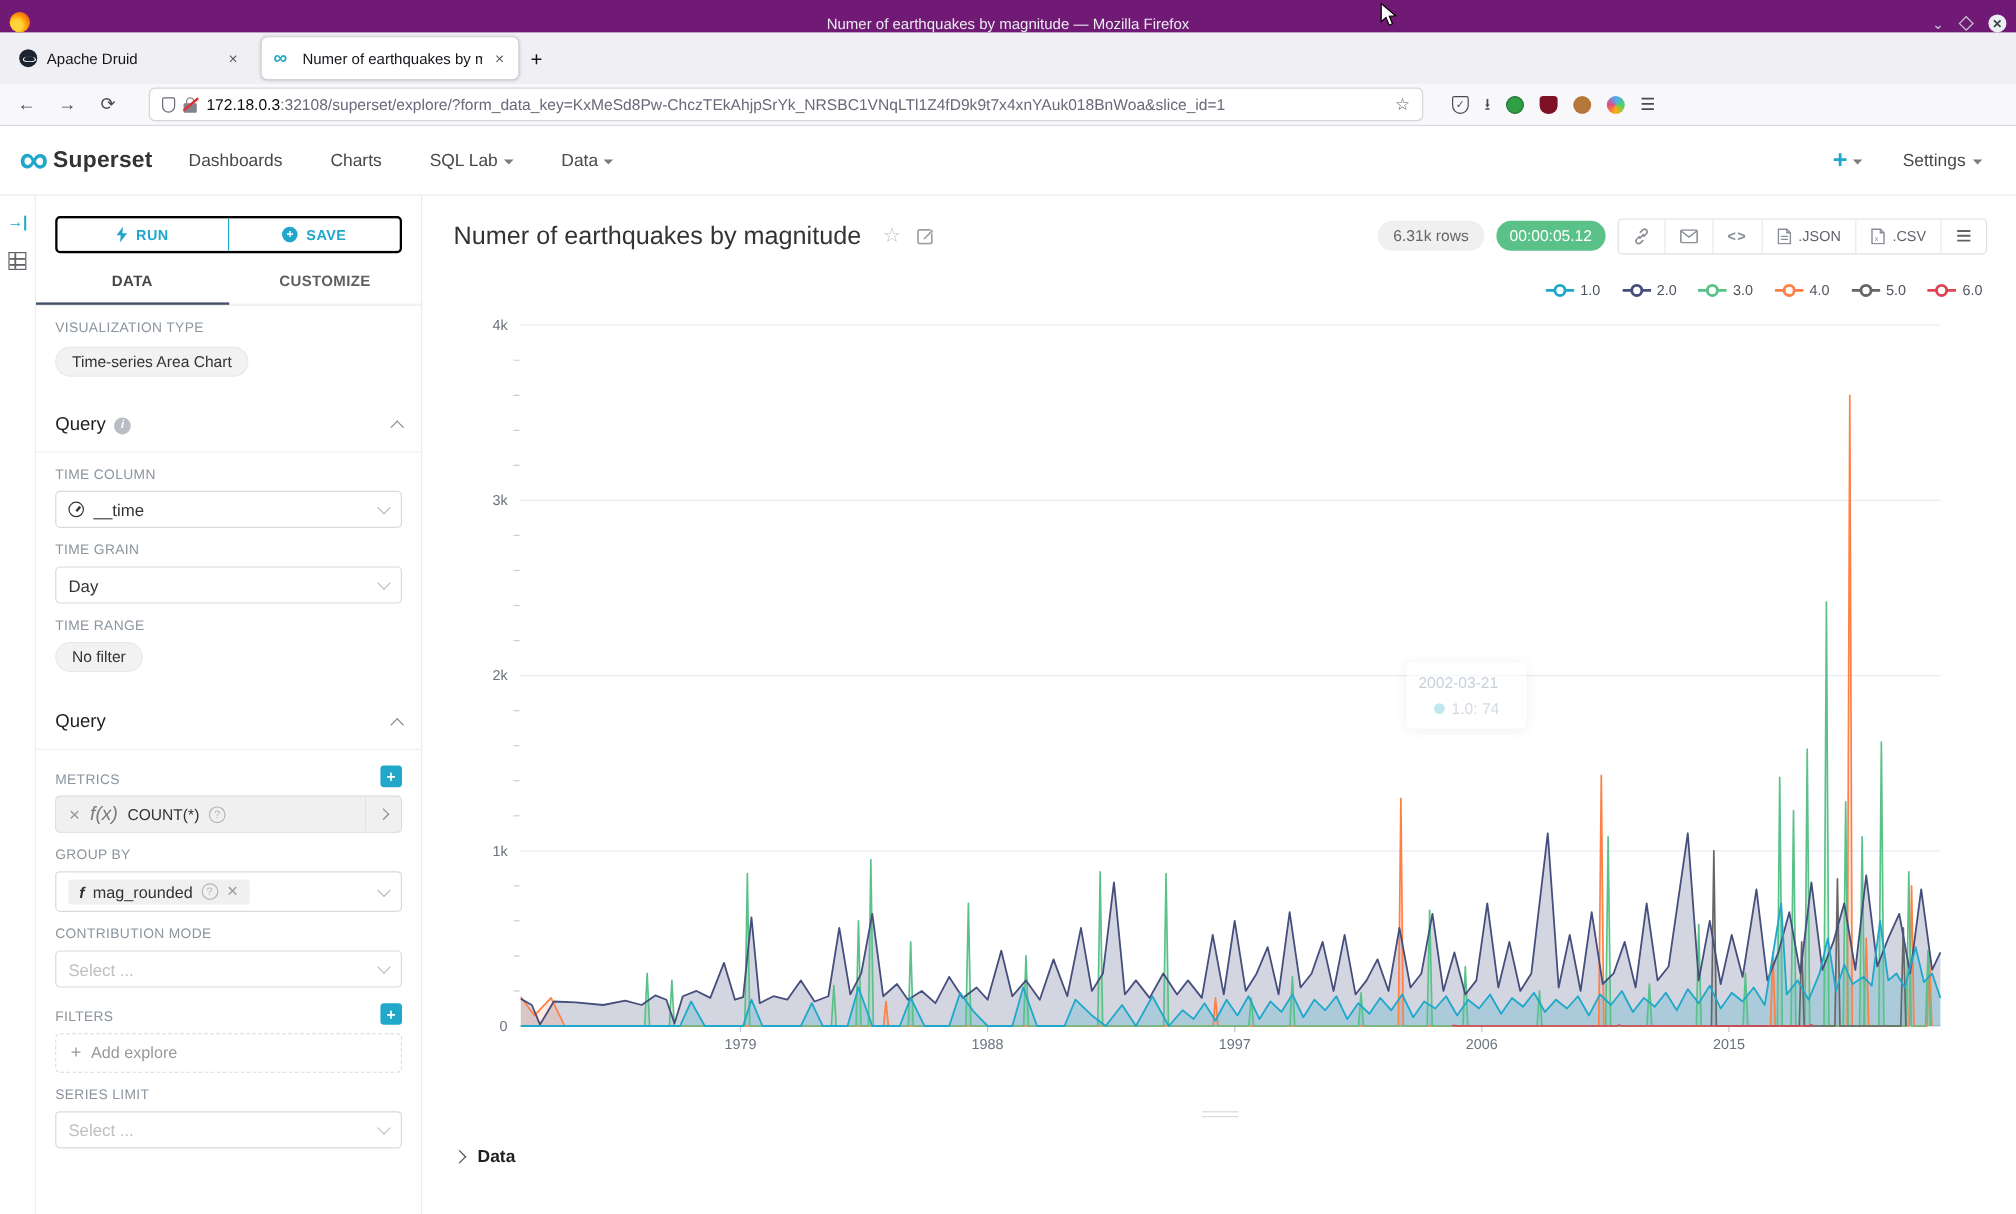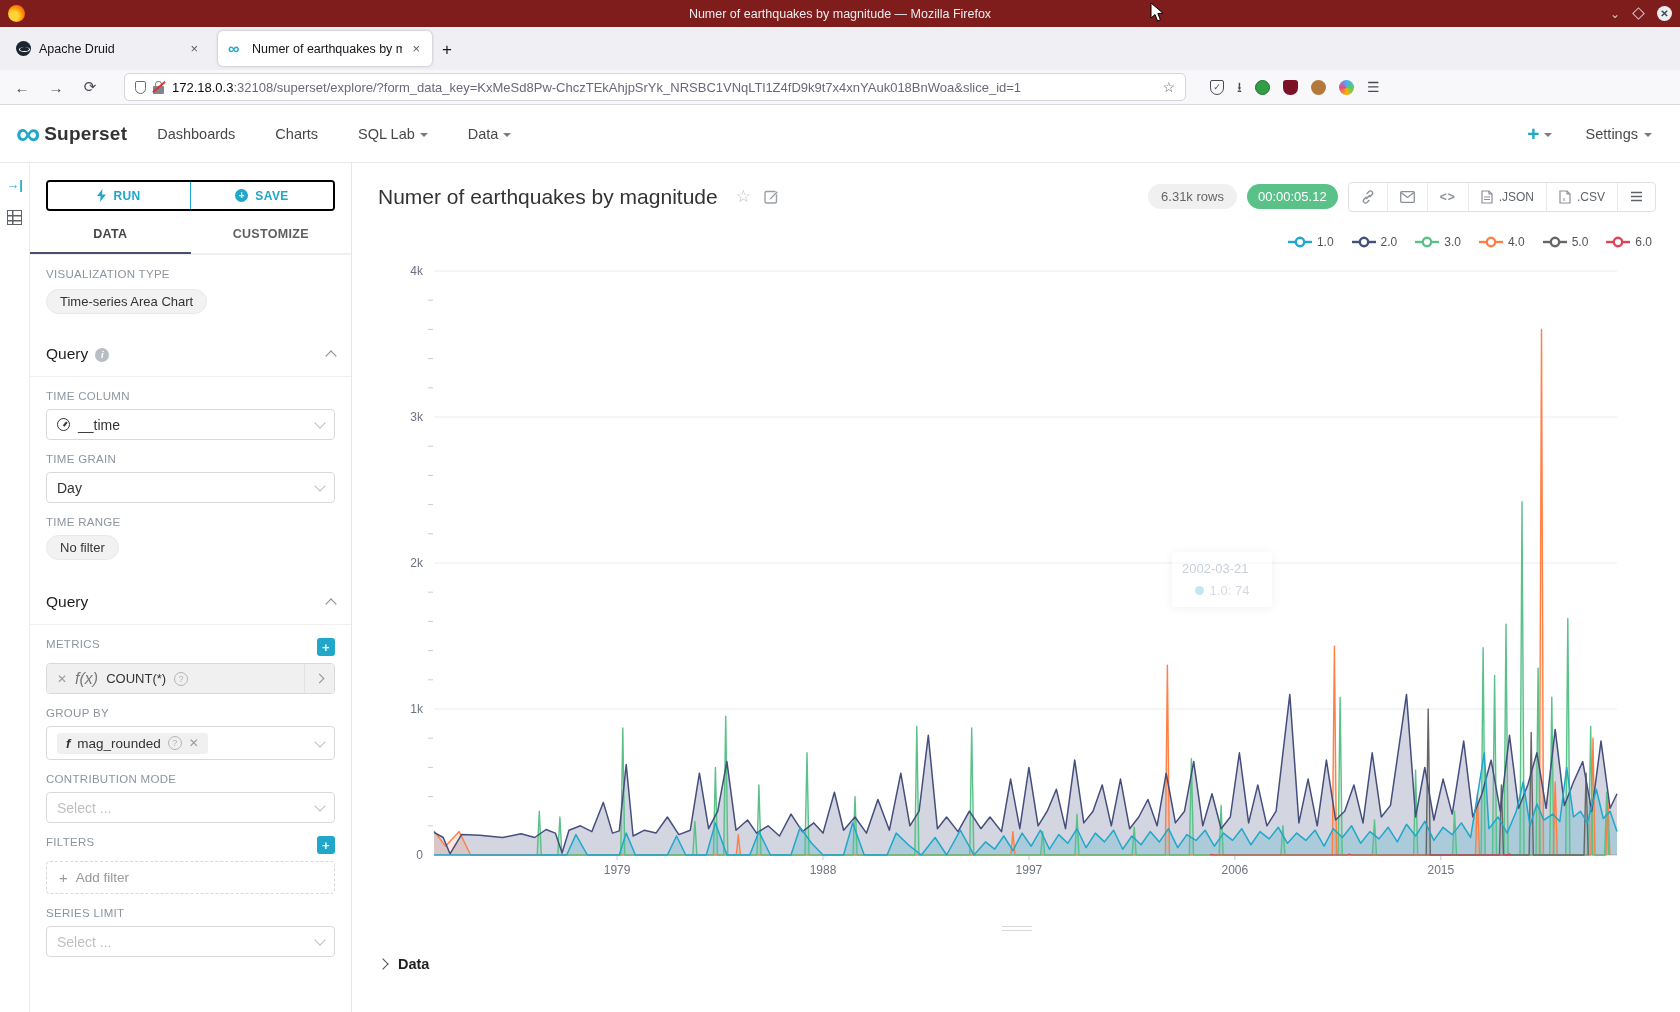--- a/index.html
+++ b/index.html
@@ -1,21 +1,21 @@
 <!DOCTYPE html>
 <html><head>
 <meta charset="utf-8">
 <style>
   * { margin:0; padding:0; box-sizing:border-box; }
   html,body { width:1680px; height:1012px; overflow:hidden; }
   body { font-family:"Liberation Sans", sans-serif; background:#fff; }
   .screen { position:relative; width:1680px; height:1012px; background:#fff; }
 
   
-  .titlebar { position:relative; height:27px; background:#7f1d1d; display:flex; align-items:center; padding:0 8px; }
+  .titlebar { position:relative; height:27px; background:#701a75; display:flex; align-items:flex-end; padding:0 8px; }
   .ff-logo { width:17px; height:17px; border-radius:50%; background:radial-gradient(circle at 35% 65%, #ffd43b 0 28%, #ff9500 55%, #e03131 100%); }
   .win-title { position:absolute; left:0; right:0; text-align:center; color:#e9ebee; font-size:12.5px; }
   .win-controls { margin-left:auto; display:flex; align-items:center; gap:14px; z-index:2; }
   .wc { color:#c7ccd1; font-size:12px; line-height:1; }
   .wc-restore { width:9px; height:9px; border:1.5px solid #c7ccd1; transform:rotate(45deg); }
   .wc-close { width:15px; height:15px; background:#eceff1; border-radius:50%; color:#3e4349; font-size:10px; font-weight:bold; display:flex; align-items:center; justify-content:center; }
 
   
   .tabbar { height:43px; background:#f0f0f4; display:flex; align-items:flex-end; padding:0 6px; }
   .tab { height:35px; margin-bottom:4px; display:flex; align-items:center; gap:8px; padding:0 10px; border-radius:5px; width:204px; font-size:12.5px; color:#15141a; }
@@ -81,21 +81,21 @@
   .plus-circ { width:13px; height:13px; border-radius:50%; background:#20a7c9; color:#fff; font-size:10px; font-weight:bold; display:flex; align-items:center; justify-content:center; }
   .panel-tabs { display:flex; margin-top:16px; }
   .ptab { flex:1; text-align:center; font-size:12.5px; font-weight:bold; letter-spacing:.3px; color:#454545; padding-bottom:12px; position:relative; }
   .ptab.active::after { content:""; position:absolute; left:0; right:0; bottom:-1px; height:2.5px; background:#44506b; }
   .pdivider { border:none; border-top:1px solid #f0f0f0; }
   .sec-head { display:flex; align-items:center; justify-content:space-between; padding:15px 16px 13px; font-size:15.5px; color:#1f1f1f; }
   .chev { width:8px; height:8px; border-right:1.6px solid #8a8a8a; border-bottom:1.6px solid #8a8a8a; }
   .chev-up { transform:rotate(-135deg); margin-top:4px; }
   .chev-down { transform:rotate(45deg); margin-bottom:3px; border-color:#bfbfbf; }
   .info-dot { display:inline-flex; width:14px; height:14px; border-radius:50%; background:#b9bec4; color:#fff; font-size:9.5px; align-items:center; justify-content:center; margin-left:7px; vertical-align:1px; font-style:italic; font-weight:bold; }
-  .ctl-label { font-size:11.5px; color:#8c959e; letter-spacing:.3px; margin:13px 16px 7px; display:flex; align-items:flex-start; justify-content:space-between; }
+  .ctl-label { font-size:11.5px; color:#8c959e; letter-spacing:.3px; margin:13px 16px 7px; display:flex; align-items:flex-end; justify-content:space-between; }
   .pill { display:inline-block; margin:2px 16px 6px; background:#f2f2f2; border:1px solid #e9e9e9; border-radius:13px; padding:4px 13px; font-size:13px; color:#333; }
   .select { margin:0 16px; height:31px; border:1px solid #d9d9d9; border-radius:4px; display:flex; align-items:center; padding:0 10px; gap:8px; font-size:14px; color:#333; background:#fff; }
   .select .spacer { flex:1; }
   .placeholder { color:#bfbfbf; }
   .clock { width:13px; height:13px; border:1.6px solid #333; border-radius:50%; position:relative; }
   .clock::after { content:""; position:absolute; left:4.6px; top:1.5px; width:1.6px; height:4.5px; background:#333; transform-origin:bottom; transform:rotate(40deg); }
   .plus-btn { width:18px; height:18px; background:#20a7c9; border-radius:3px; color:#fff; font-size:13px; font-weight:bold; display:flex; align-items:center; justify-content:center; line-height:1; }
   .metric-box { margin:0 16px; height:31px; border:1px solid #d9d9d9; border-radius:4px; display:flex; overflow:hidden; }
   .metric-chip { flex:1; background:#f0f0f0; display:flex; align-items:center; gap:8px; padding:0 10px; }
   .chip-x { color:#9b9b9b; font-size:12px; }
@@ -325,21 +325,21 @@
         <span class="placeholder">Select ...</span>
         <span class="spacer"></span>
         <span class="chev chev-down"></span>
       </div>
       <div class="ctl-label">
         <span>FILTERS</span>
         <span class="plus-btn">+</span>
       </div>
       <div class="dash-box">
         <span class="dash-plus">+</span>
-        <span>Add filter</span>
+        <span>Add explore</span>
       </div>
       <div class="ctl-label">
           <span>SERIES LIMIT</span>
         </div>
       <div class="select">
         <span class="placeholder">Select ...</span>
         <span class="spacer"></span>
         <span class="chev chev-down"></span>
       </div>
       

